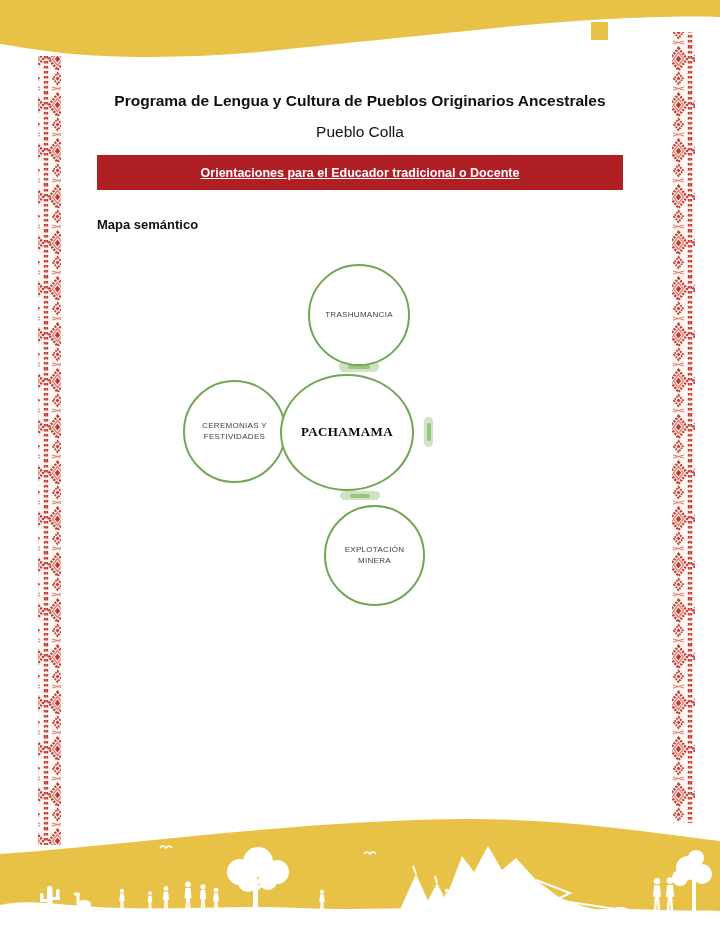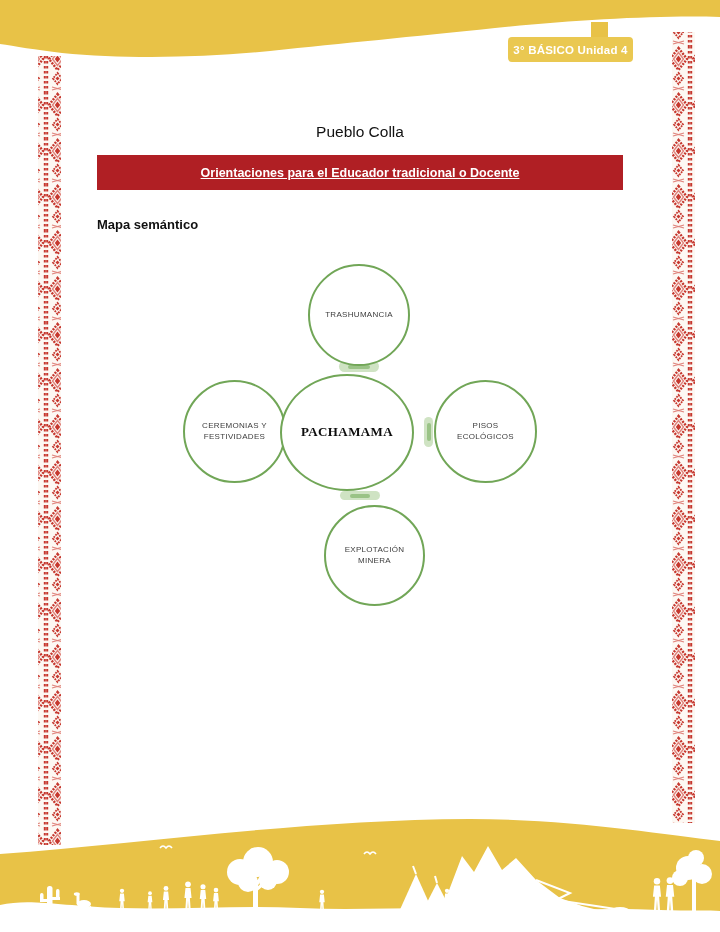--- a/index.html
+++ b/index.html
@@ -177,22 +177,22 @@
           <circle cx="680" cy="68" r="8"></circle>
           <circle cx="696" cy="48" r="8"></circle>
         </g>
 
         <ellipse cx="30" cy="99" rx="14" ry="5"></ellipse>
         <ellipse cx="620" cy="101" rx="10" ry="4"></ellipse>
       </g>
     </g>
   </svg>
 
-  <div class="badge">3° BÁSICO Unidad 4</div>
-
+
+  <div class="title1">Programa de Lengua y Cultura de Pueblos Originarios Ancestrales</div>
   <div class="title2">Pueblo Colla</div>
 
   <div class="banner">
     <span>Orientaciones para el Educador tradicional o Docente</span>
   </div>
 
   <div class="section-label">Mapa semántico</div>
 
   <div class="conn conn-top">
       <div class="core"></div>
@@ -209,20 +209,17 @@
 
   <div class="node node-top">
     <span class="node-label">TRASHUMANCIA</span>
   </div>
   <div class="node node-left">
     <span class="node-label">CEREMONIAS Y FESTIVIDADES</span>
   </div>
   <div class="node node-center">
     <span class="node-label">PACHAMAMA</span>
   </div>
-  <div class="node node-right">
-    <span class="node-label">PISOS ECOLÓGICOS</span>
-  </div>
   <div class="node node-bottom">
     <span class="node-label">EXPLOTACIÓN MINERA</span>
   </div>
 
 </div>
 
 </body></html>

